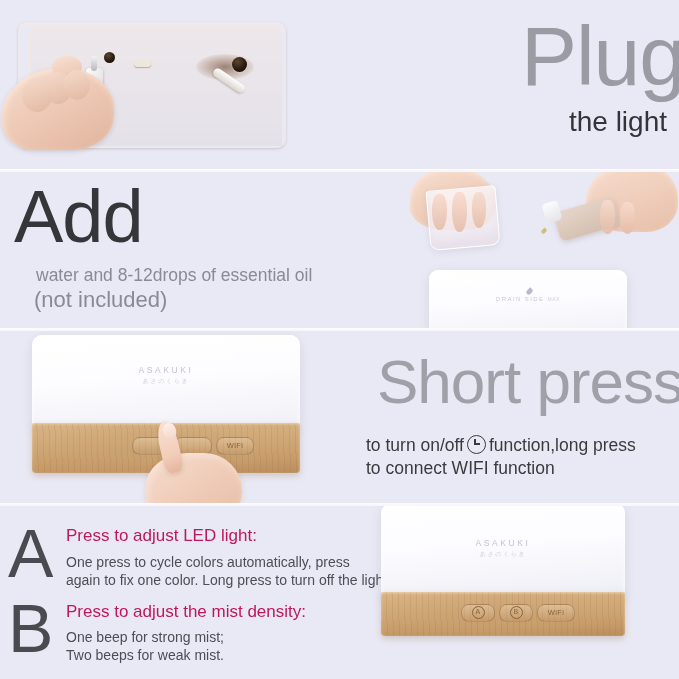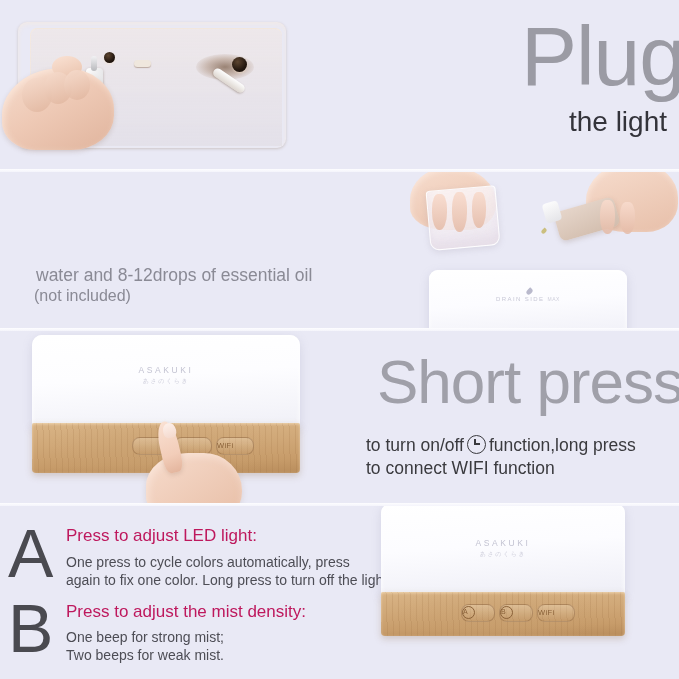--- a/index.html
+++ b/index.html
@@ -99,21 +99,21 @@
   #kn2{left:44px;top:72px;width:28px;height:32px;}
   #kn3{left:64px;top:70px;width:26px;height:30px;}
   .thumb1{
     position:absolute;left:52px;top:56px;width:30px;height:22px;border-radius:50%;
     background:linear-gradient(160deg,#fae2d4,#e9c2ac);
   }
 
   
   #add-title{left:14px;top:8px;font-size:74px;color:#35353a;}
   #add-sub1{left:36px;top:92px;font-size:17.5px;color:#8a8a95;}
-  #add-sub2{left:34px;top:114px;font-size:16px;color:#8a8a95;}
+  #add-sub2{left:34px;top:114px;font-size:22px;color:#8a8a95;}
   .tank-mark{
     position:absolute;left:62px;top:26px;width:74px;text-align:center;
     color:#c8c8d6;font-size:6px;letter-spacing:1.4px;
   }
   .tank-mark .m2{font-size:5px;letter-spacing:.5px;color:#d0d0dc;margin-top:2px;}
   .tank-drop{
     position:absolute;left:98px;top:18px;width:5px;height:7px;
     background:#b9b9cc;border-radius:0 60% 60% 60%;transform:rotate(45deg);
   }
 
@@ -189,21 +189,21 @@
       repeating-linear-gradient(88deg, rgba(160,116,70,.20) 0px, rgba(160,116,70,.20) 1px, rgba(0,0,0,0) 1px, rgba(0,0,0,0) 6px),
       radial-gradient(ellipse 60% 120% at 48% 55%, rgba(200,160,112,.55) 0%, rgba(188,144,96,0) 70%),
       linear-gradient(178deg,#d9b486 0%,#d0a878 40%,#c79c6a 75%,#b98d5c 100%);
     box-shadow:0 3px 7px rgba(150,120,90,.30), inset 0 1px 3px rgba(255,236,206,.6);
   }
   #wood3{left:32px;top:92px;width:268px;height:50px;}
   .btn-slot{
     position:absolute;height:16px;border-radius:8px;
     border:1px solid rgba(125,88,52,.38);
     background:linear-gradient(180deg,rgba(255,240,216,.30),rgba(170,124,78,.10));
-    color:#8a6138;font-size:7.5px;text-align:left;line-height:16px;letter-spacing:.4px;
+    color:#8a6138;font-size:7.5px;text-align:center;line-height:16px;letter-spacing:.4px;
   }
   #b3a{left:100px;top:14px;width:36px;}
   #b3b{left:142px;top:14px;width:36px;}
   #b3c{left:184px;top:14px;width:36px;}
   
   .hand3{
     position:absolute;left:146px;top:122px;width:96px;height:72px;
     background:linear-gradient(145deg,#f7dccd,#e7bda5);
     border-radius:44% 40% 40% 48% / 46% 52% 46% 40%;
     box-shadow:inset 2px 3px 8px rgba(255,241,232,.55),0 2px 6px rgba(140,105,85,.18);
@@ -274,20 +274,21 @@
     <div class="knuckle" id="kn3"></div>
 
     <div class="headline-big" id="plug-title">Plug</div>
     <div class="sub-dark" id="plug-sub">the light</div>
   </div>
 
   <div class="divider" style="top:169px"></div>
 
   <div class="panel" id="panel-add">
 
+    <div class="headline-dark" id="add-title">Add</div>
     <div class="sub-gray" id="add-sub1">water and 8-12drops of essential oil</div>
     <div class="sub-gray" id="add-sub2">(not included)</div>
 
     <div class="hand2a"></div>
     <div class="cup"></div>
     <div class="finger2" id="f2a"></div>
     <div class="finger2" id="f2b"></div>
     <div class="finger2" id="f2c"></div>
 
     <div class="hand2b"></div>

